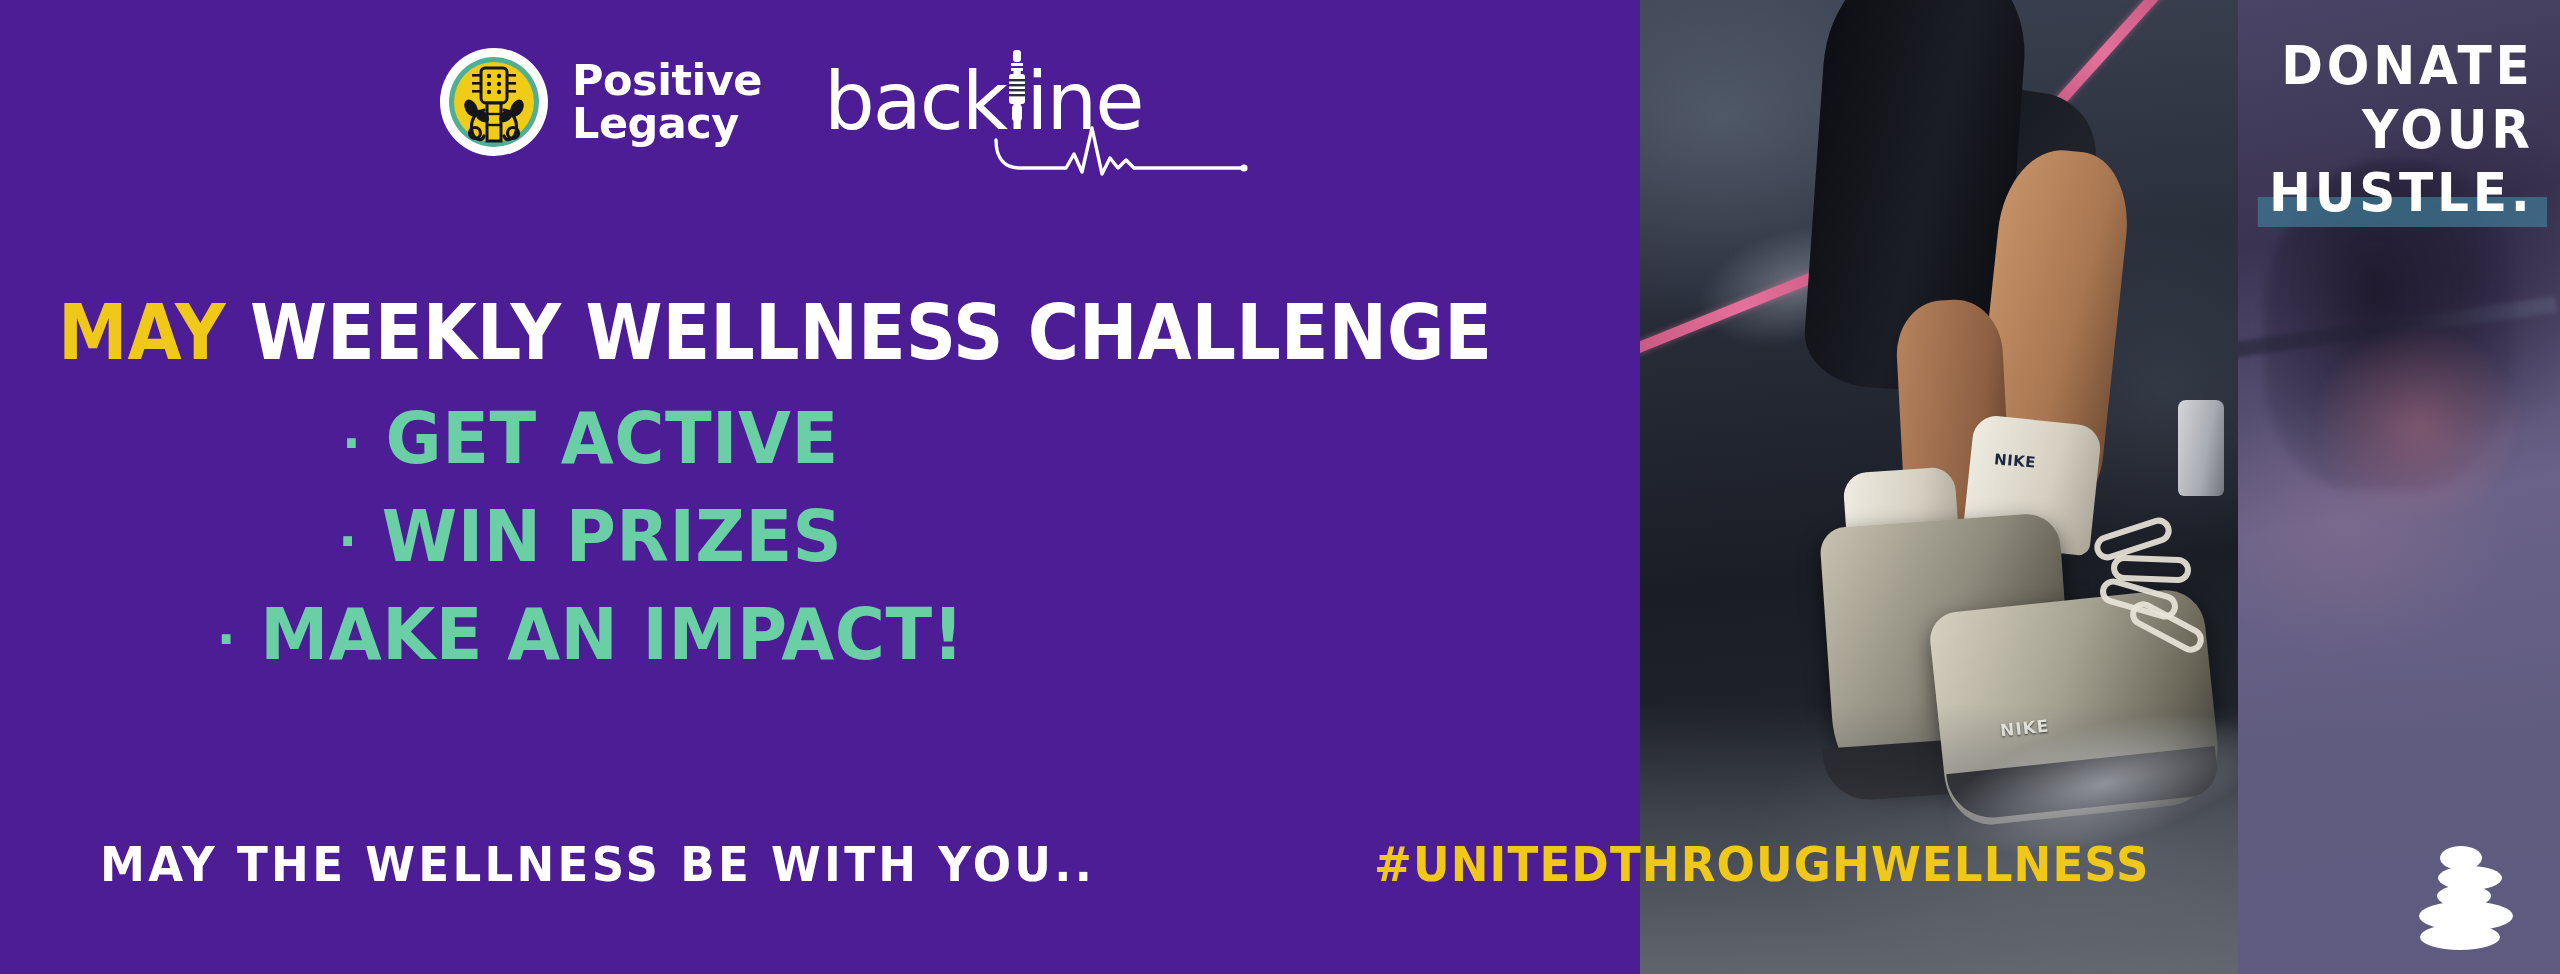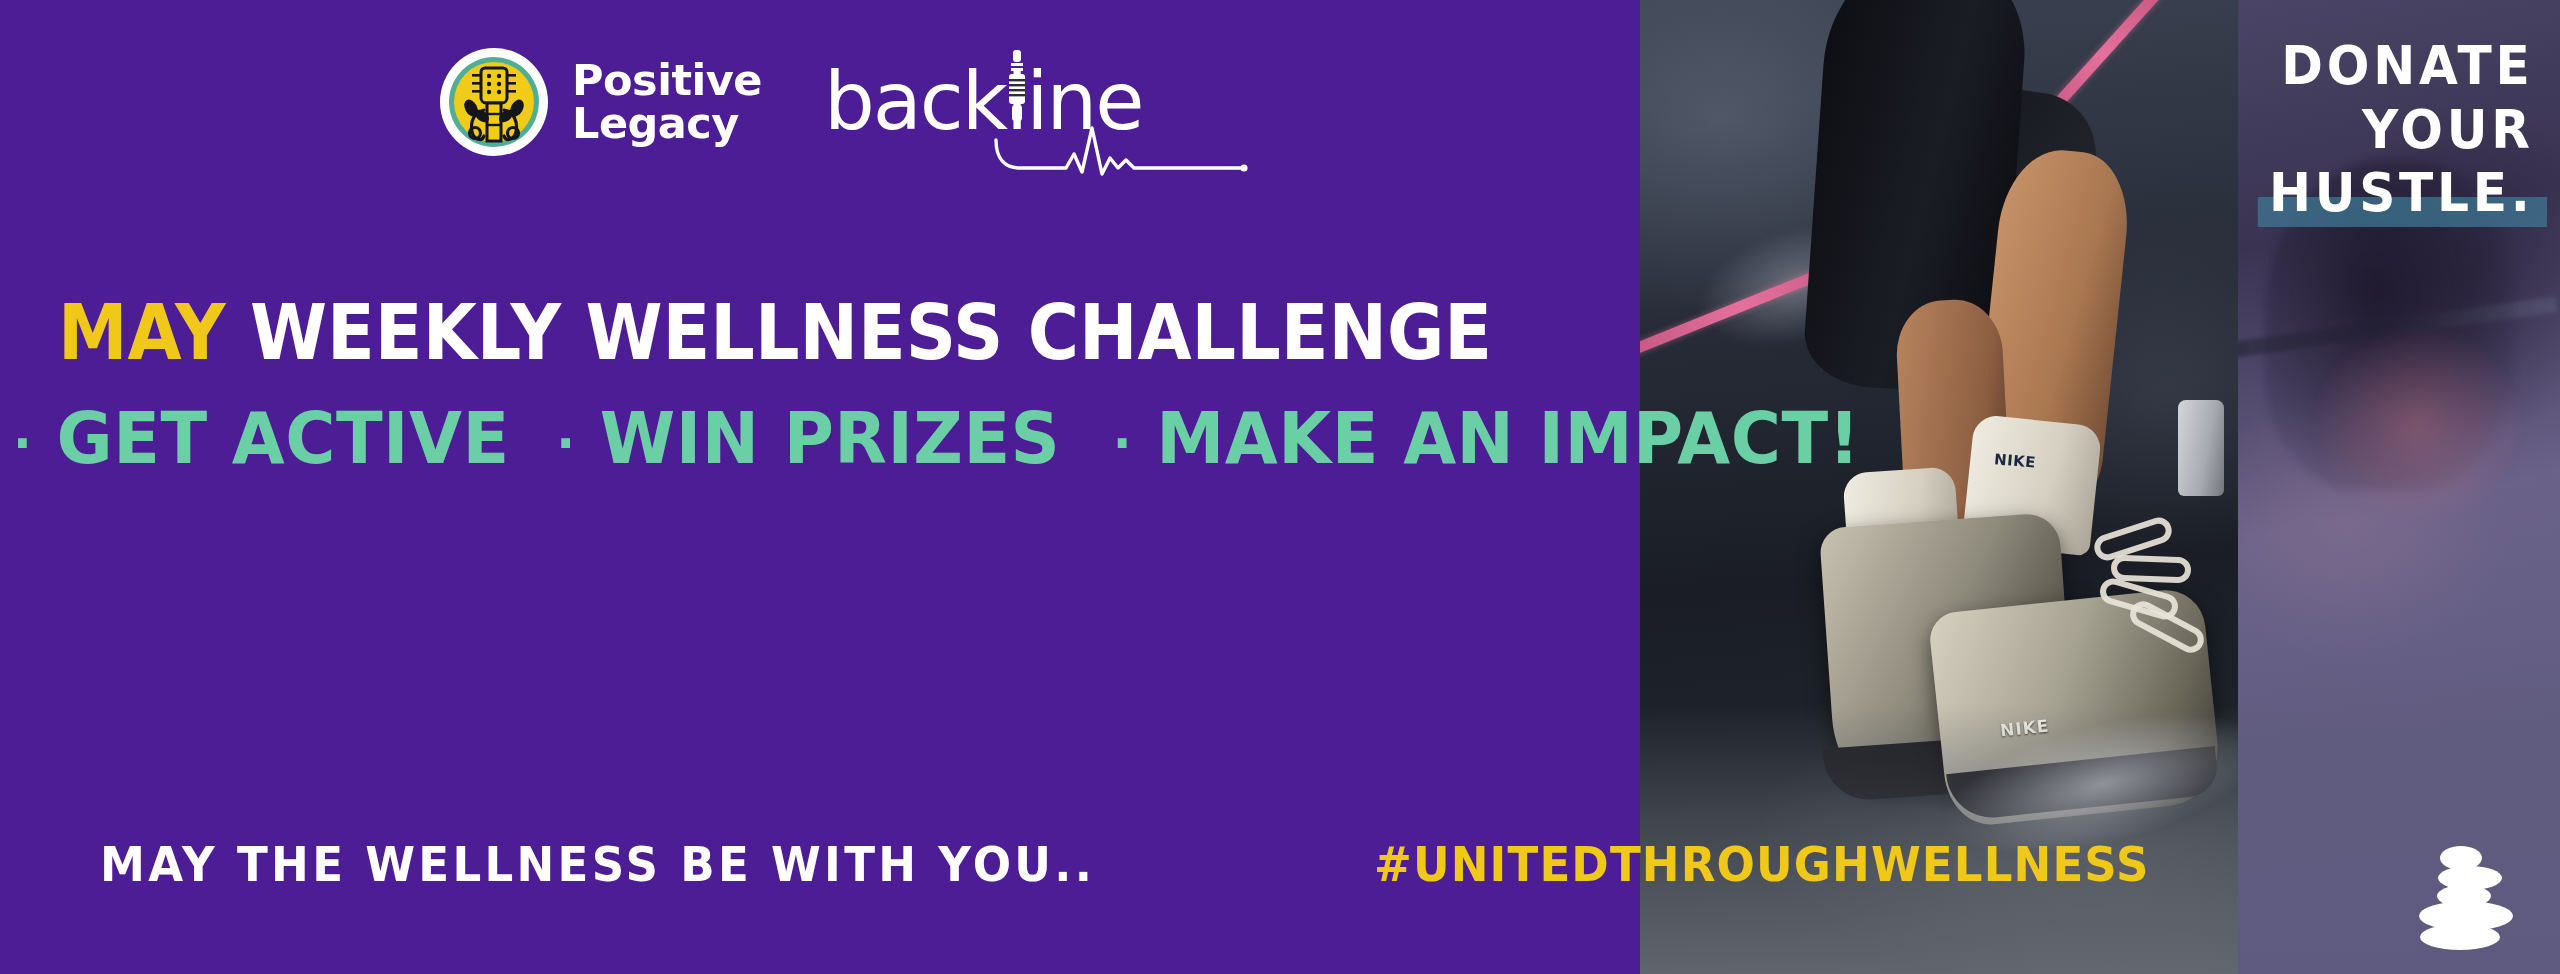--- a/index.html
+++ b/index.html
@@ -92,21 +92,21 @@
     transform:scaleX(0.92);
     transform-origin:left center;
   }
   .headline .accent { color:#EFC81A; }
 
   
   .checklist {
     position:absolute;
     left:0; top:400px;
     width:1180px;
-    display:flex; 
+    display:flex; flex-direction:column;
     align-items:center;
     gap:20px;
   }
   .check-item {
     font-family:"DejaVu Sans", sans-serif;
     font-size:72px;
     font-weight:700;
     color:#6ACFA4;
     letter-spacing:0.5px;
     white-space:nowrap;

